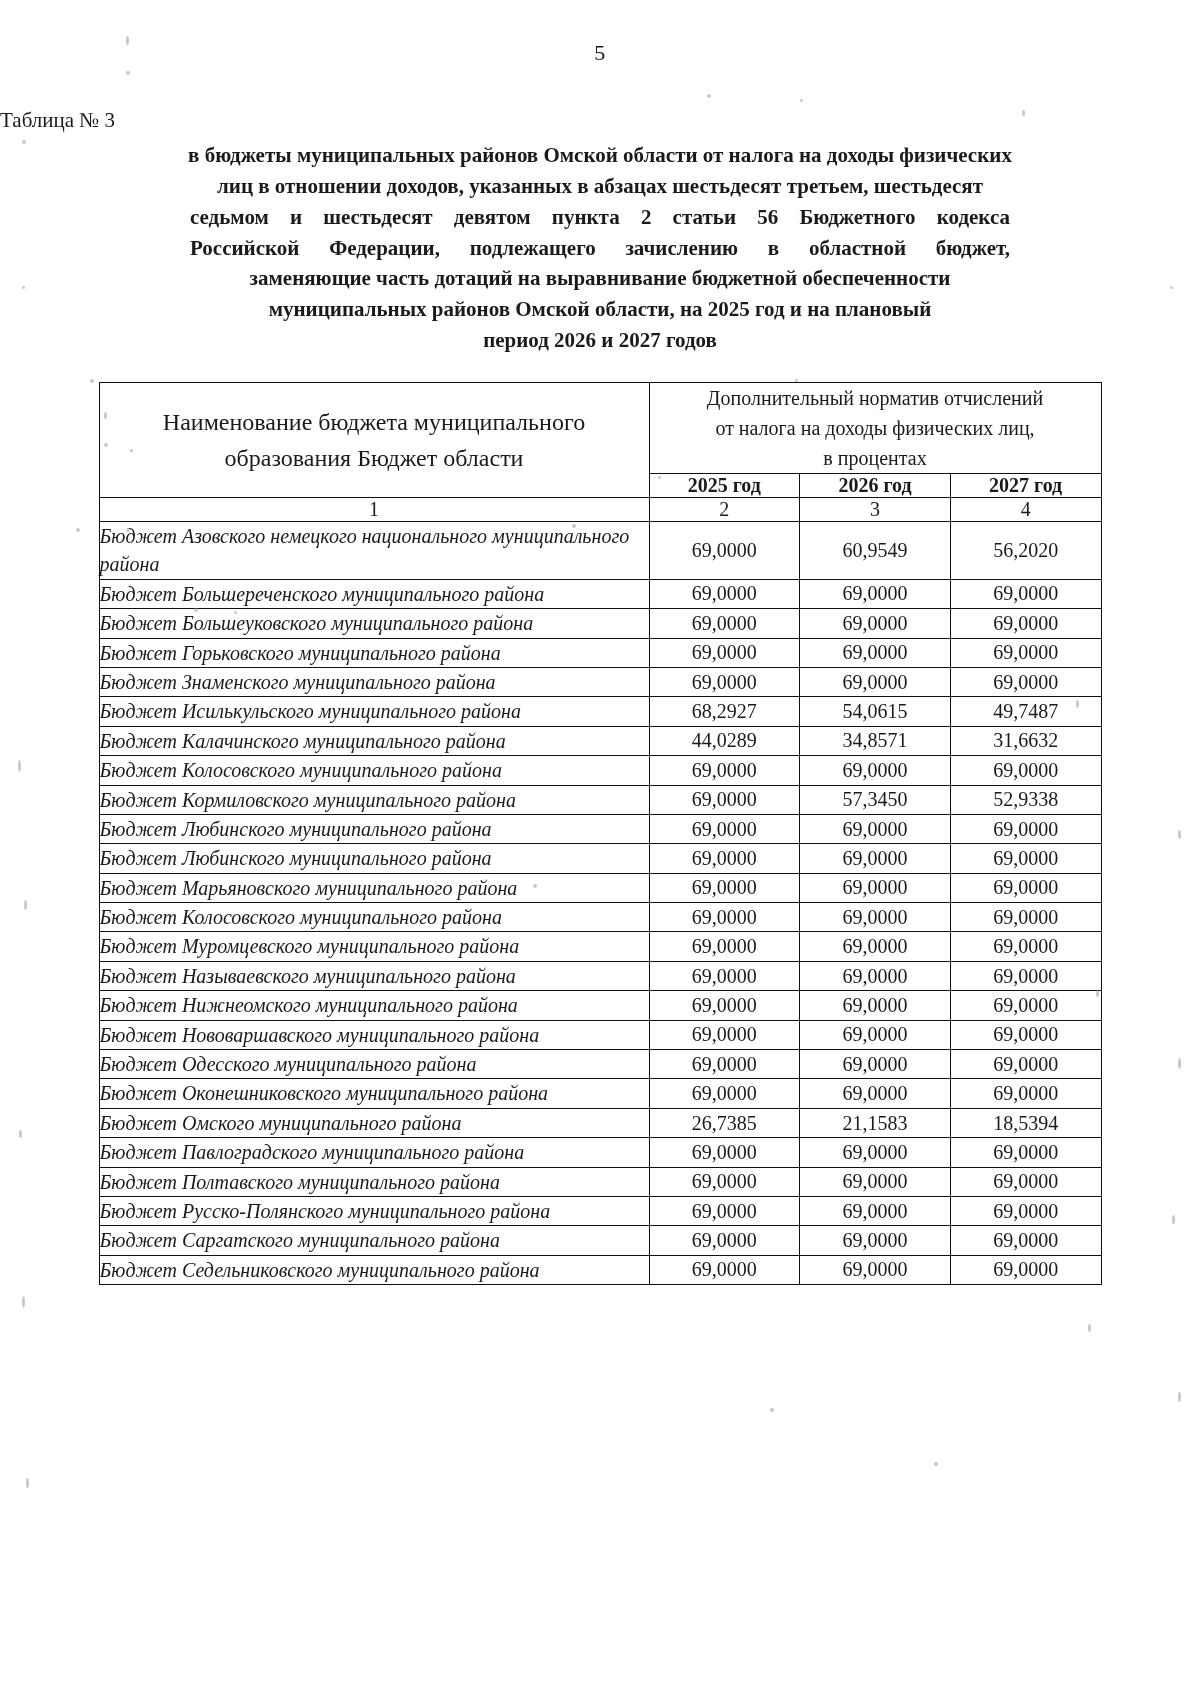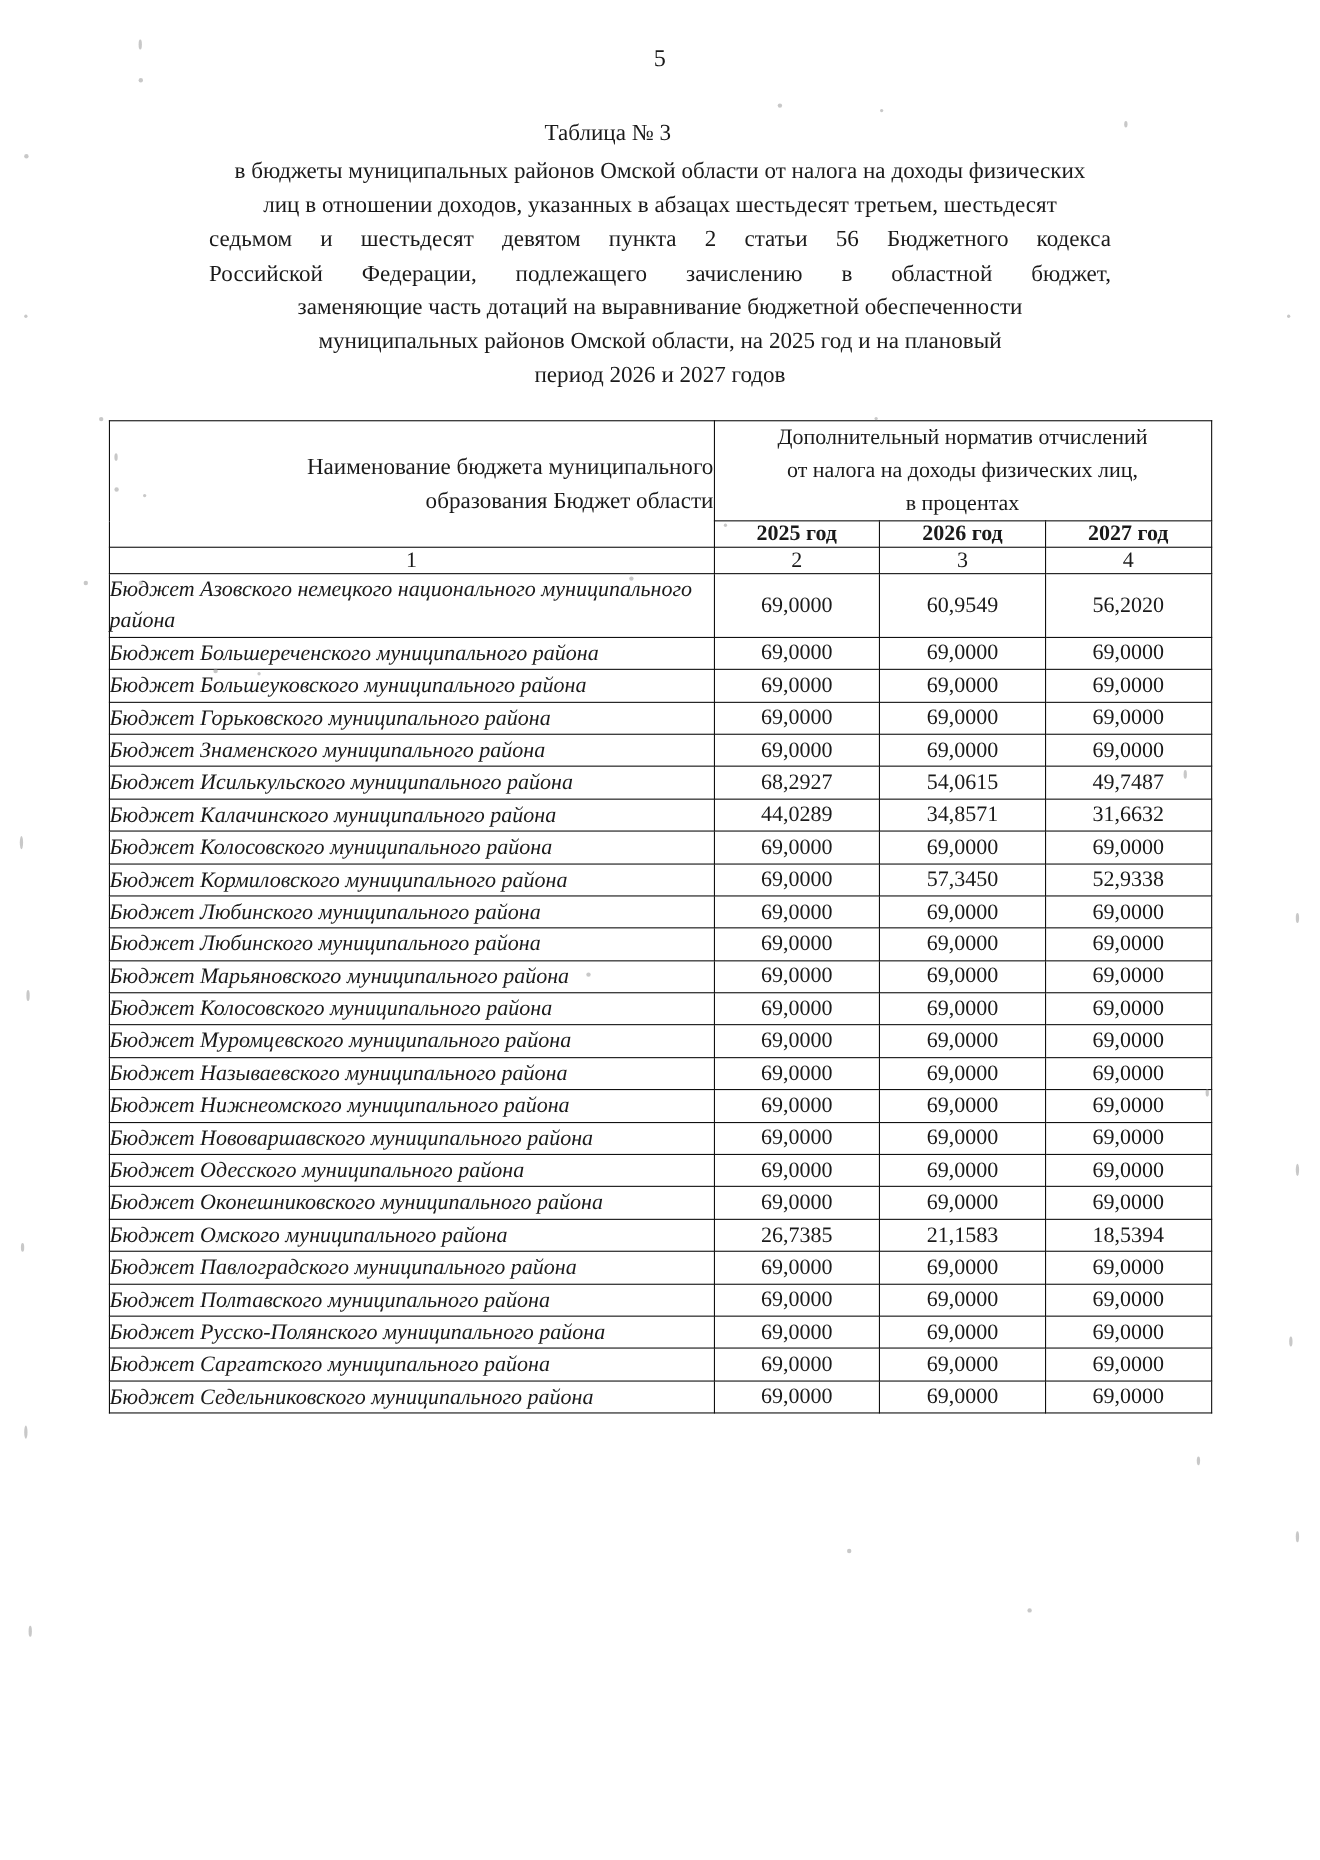--- a/index.html
+++ b/index.html
@@ -29,40 +29,41 @@
   .page-number {
     text-align: center;
     font-size: 22px;
     padding-top: 40px;
     letter-spacing: 0.5px;
   }
 
   
   .table-label-row {
     display: flex;
-    justify-content: center;
+    justify-content: flex-start;
     padding-right: 95px;
     margin-top: 42px;
     font-size: 21px;
   }
 
   
   .doc-title {
     text-align: center;
     font-size: 21.5px;
     margin-top: 22px;
     letter-spacing: 0.2px;
   }
   .doc-subtitle {
     margin: 0 auto;
     width: 880px;
     text-align: center;
     font-size: 21px;
     line-height: 1.47;
     margin-top: 7px;
+    font-weight: bold;
   }
   .doc-subtitle .ln {
     display: block;
     white-space: nowrap;
   }
   .doc-subtitle .ln.justified {
     display: block;
     text-align: justify;
     text-align-last: justify;
     white-space: normal;
@@ -78,23 +79,23 @@
     font-size: 19.5px;
   }
   table.norms th,
   table.norms td {
     border: 1.6px solid #111;
     padding: 0;
     vertical-align: middle;
   }
   th.h-name {
     width: 549px;
-    text-align: right;
+    text-align: center;
     font-weight: normal;
-    font-size: 21px;
+    font-size: 24px;
     line-height: 1.5;
     padding: 14px 20px 16px 20px;
   }
   th.h-norm {
     text-align: center;
     font-weight: normal;
     font-size: 20px;
     line-height: 1.5;
     padding: 10px 10px 12px 10px;
   }

